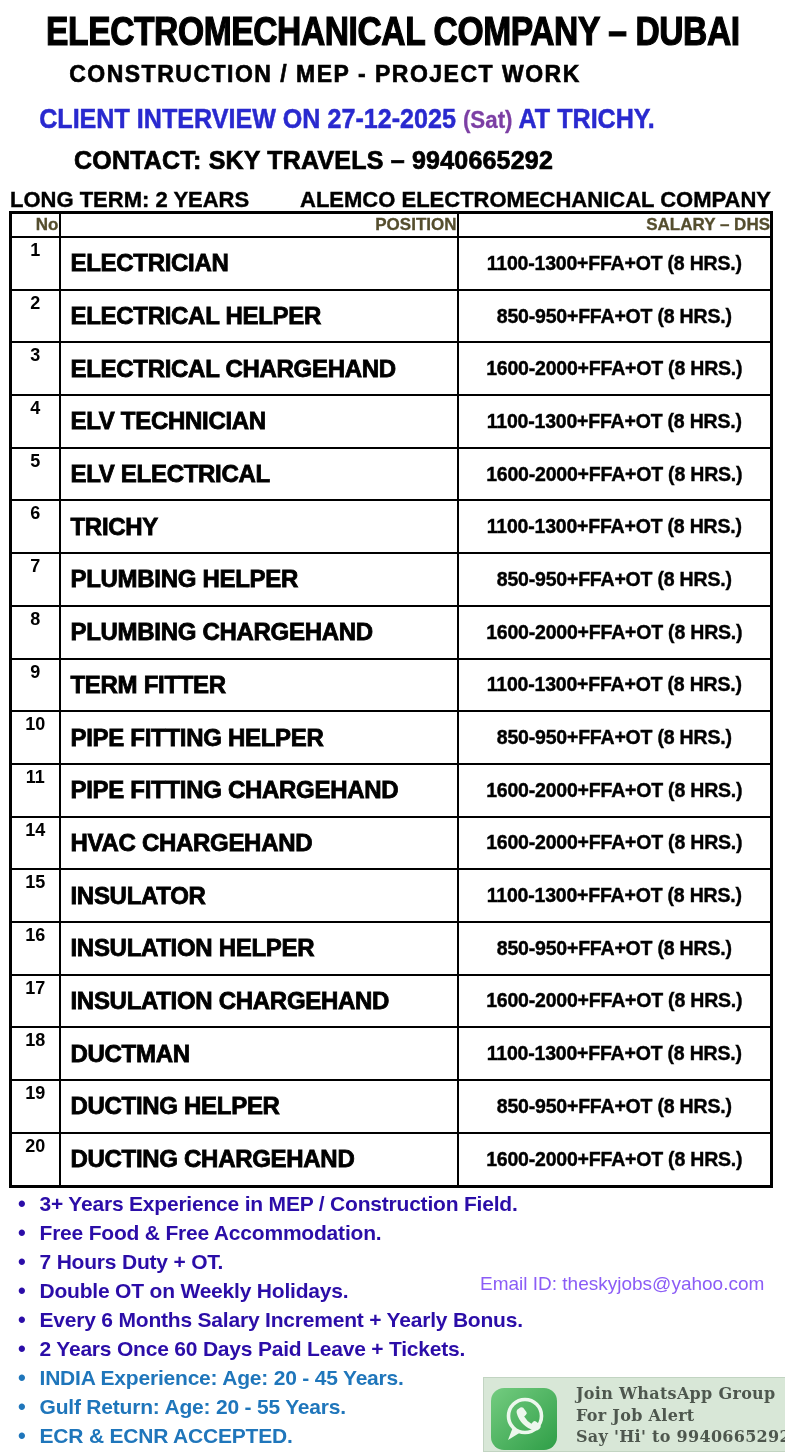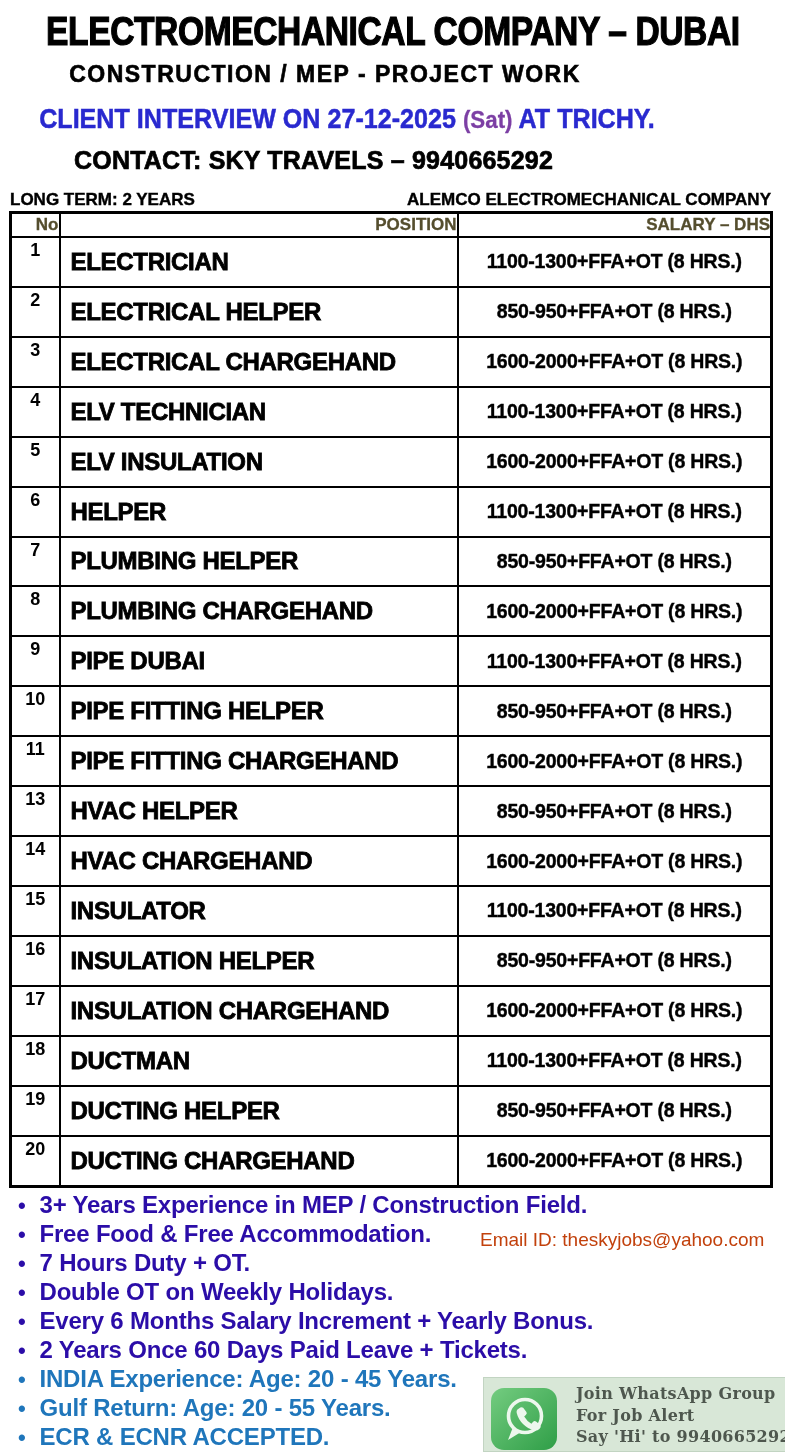--- a/index.html
+++ b/index.html
@@ -14,41 +14,41 @@
   .subtitle{font-size:23px;font-weight:bold;line-height:26px;letter-spacing:1.5px;-webkit-text-stroke:0.6px #000;white-space:nowrap;}
   .interview-wrap{margin-top:16px;width:693px;display:flex;justify-content:center;}
   .interview{display:inline-block;white-space:nowrap;font-size:27px;font-weight:bold;line-height:32px;
              transform:scaleX(0.93);transform-origin:center;}
   .interview .blue{color:#2929cf;-webkit-text-stroke:0.5px #2929cf;}
   .interview .purple{color:#7c3fa4;-webkit-text-stroke:0.3px #7c3fa4;font-size:24px;}
   .contact-wrap{margin-top:9px;width:627px;display:flex;justify-content:center;}
   .contact{font-size:25px;font-weight:bold;line-height:30px;letter-spacing:0.2px;-webkit-text-stroke:0.7px #000;white-space:nowrap;}
 
   .meta-row{margin:15px 14px 2px 10px;display:flex;justify-content:space-between;align-items:baseline;
-            font-size:17px;font-weight:bold;line-height:19px;-webkit-text-stroke:0.4px #000;}
+            font-size:22px;font-weight:bold;line-height:19px;-webkit-text-stroke:0.4px #000;}
 
   
   table.positions{border-collapse:collapse;margin-left:9px;width:761px;height:977px;table-layout:fixed;
                   border:3px solid #000;}
   .positions th,.positions td{border:2px solid #000;padding:0;}
   .positions th{height:22px;font-size:17px;font-weight:bold;color:#554e2e;-webkit-text-stroke:0.3px #554e2e;
                 text-align:right;vertical-align:middle;}
   td.no{vertical-align:top;text-align:center;font-size:18px;font-weight:bold;padding-top:2px;}
   td.pos{vertical-align:middle;text-align:left;padding-left:10px;font-size:24px;font-weight:bold;
          letter-spacing:-0.3px;-webkit-text-stroke:0.8px #000;white-space:nowrap;}
   td.sal{vertical-align:middle;text-align:center;font-size:19.5px;font-weight:bold;
          letter-spacing:-0.2px;-webkit-text-stroke:0.4px #000;white-space:nowrap;}
 
   
   .benefits{position:relative;margin:3px 0 0 0;padding:0 0 0 18px;list-style:none;}
-  .benefit{display:flex;align-items:baseline;height:29px;font-size:24px;font-weight:bold;
+  .benefit{display:flex;align-items:baseline;height:29px;font-size:21px;font-weight:bold;
            letter-spacing:-0.2px;white-space:nowrap;}
   .benefit::before{content:"\2022";margin-right:14px;font-size:22px;}
 
-  .email-line{position:absolute;left:480px;top:1228px;font-size:19px;line-height:24px;color:#c2410c;}
+  .email-line{position:absolute;left:480px;top:1272px;font-size:19px;line-height:24px;color:#8b5cf6;}
 
   
   .banner{position:absolute;left:483px;top:1377px;width:358px;height:75px;background:#d8e7d7;
           border:1px solid #c2d4c2;box-sizing:border-box;}
   .banner .wa-icon{position:absolute;left:6px;top:9px;width:68px;height:64px;}
   .banner-text{position:absolute;left:92px;top:5px;font-family:"DejaVu Serif",serif;font-weight:bold;
                font-size:16px;line-height:21.5px;color:#4e574e;letter-spacing:0.3px;white-space:nowrap;}
 </style>
 </head>
 <body>
@@ -107,57 +107,52 @@
           <td class="pos">ELECTRICAL CHARGEHAND</td>
           <td class="sal">1600-2000+FFA+OT (8 HRS.)</td>
         </tr>
     <tr>
           <td class="no">4</td>
           <td class="pos">ELV TECHNICIAN</td>
           <td class="sal">1100-1300+FFA+OT (8 HRS.)</td>
         </tr>
     <tr>
           <td class="no">5</td>
-          <td class="pos">ELV INSULATION</td>
+          <td class="pos">ELV ELECTRICAL</td>
           <td class="sal">1600-2000+FFA+OT (8 HRS.)</td>
         </tr>
     <tr>
           <td class="no">6</td>
-          <td class="pos">HELPER</td>
+          <td class="pos">TRICHY</td>
           <td class="sal">1100-1300+FFA+OT (8 HRS.)</td>
         </tr>
     <tr>
           <td class="no">7</td>
           <td class="pos">PLUMBING HELPER</td>
           <td class="sal">850-950+FFA+OT (8 HRS.)</td>
         </tr>
     <tr>
           <td class="no">8</td>
           <td class="pos">PLUMBING CHARGEHAND</td>
           <td class="sal">1600-2000+FFA+OT (8 HRS.)</td>
         </tr>
     <tr>
           <td class="no">9</td>
-          <td class="pos">PIPE DUBAI</td>
+          <td class="pos">TERM FITTER</td>
           <td class="sal">1100-1300+FFA+OT (8 HRS.)</td>
         </tr>
     <tr>
           <td class="no">10</td>
           <td class="pos">PIPE FITTING HELPER</td>
           <td class="sal">850-950+FFA+OT (8 HRS.)</td>
         </tr>
     <tr>
           <td class="no">11</td>
           <td class="pos">PIPE FITTING CHARGEHAND</td>
           <td class="sal">1600-2000+FFA+OT (8 HRS.)</td>
-        </tr>
-    <tr>
-          <td class="no">13</td>
-          <td class="pos">HVAC HELPER</td>
-          <td class="sal">850-950+FFA+OT (8 HRS.)</td>
         </tr>
     <tr>
           <td class="no">14</td>
           <td class="pos">HVAC CHARGEHAND</td>
           <td class="sal">1600-2000+FFA+OT (8 HRS.)</td>
         </tr>
     <tr>
           <td class="no">15</td>
           <td class="pos">INSULATOR</td>
           <td class="sal">1100-1300+FFA+OT (8 HRS.)</td>

